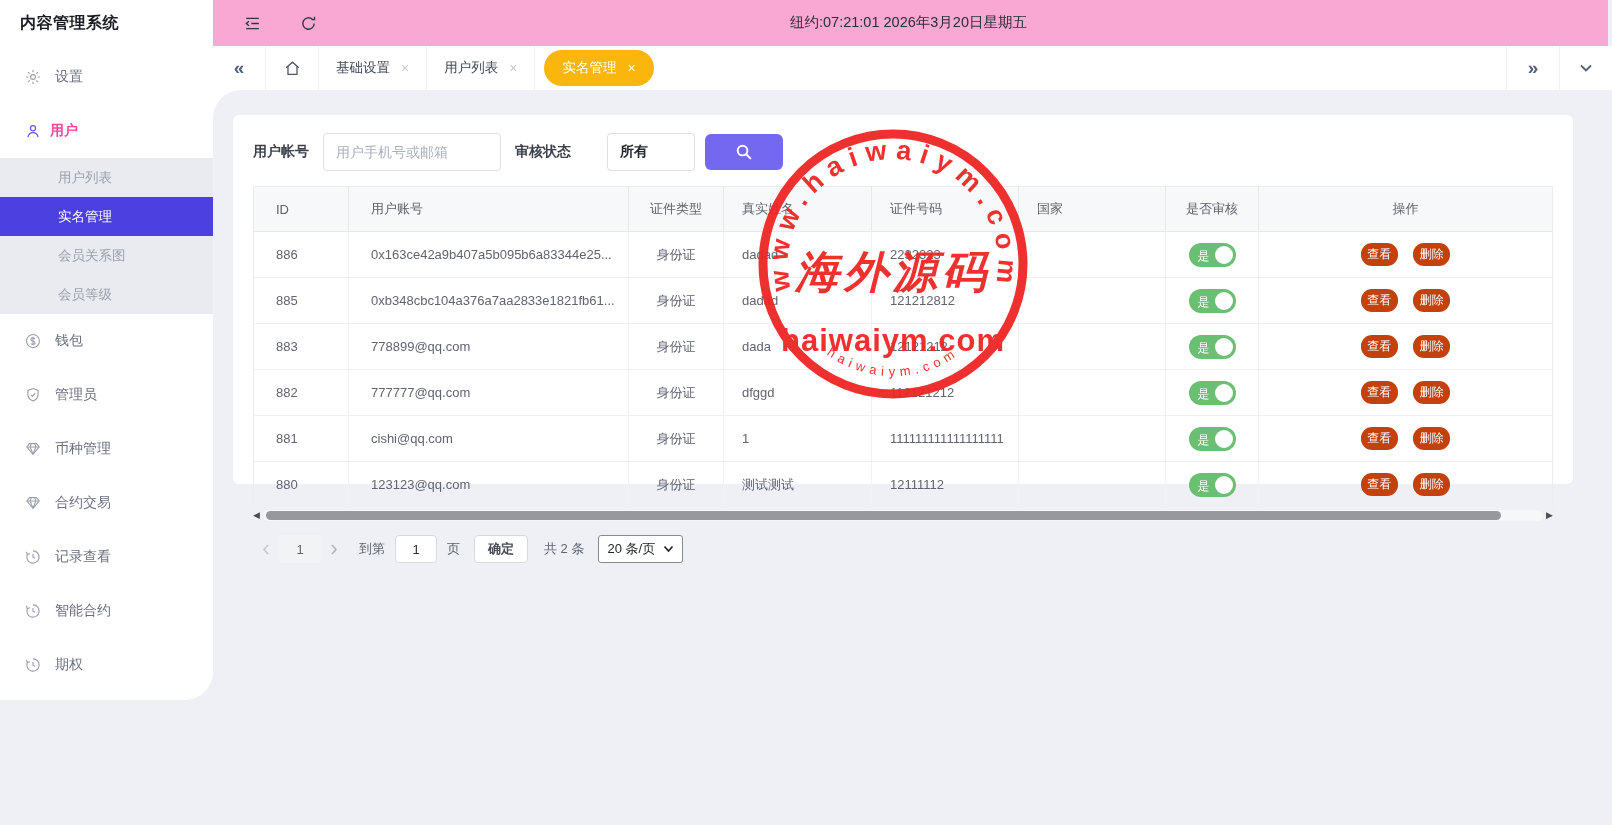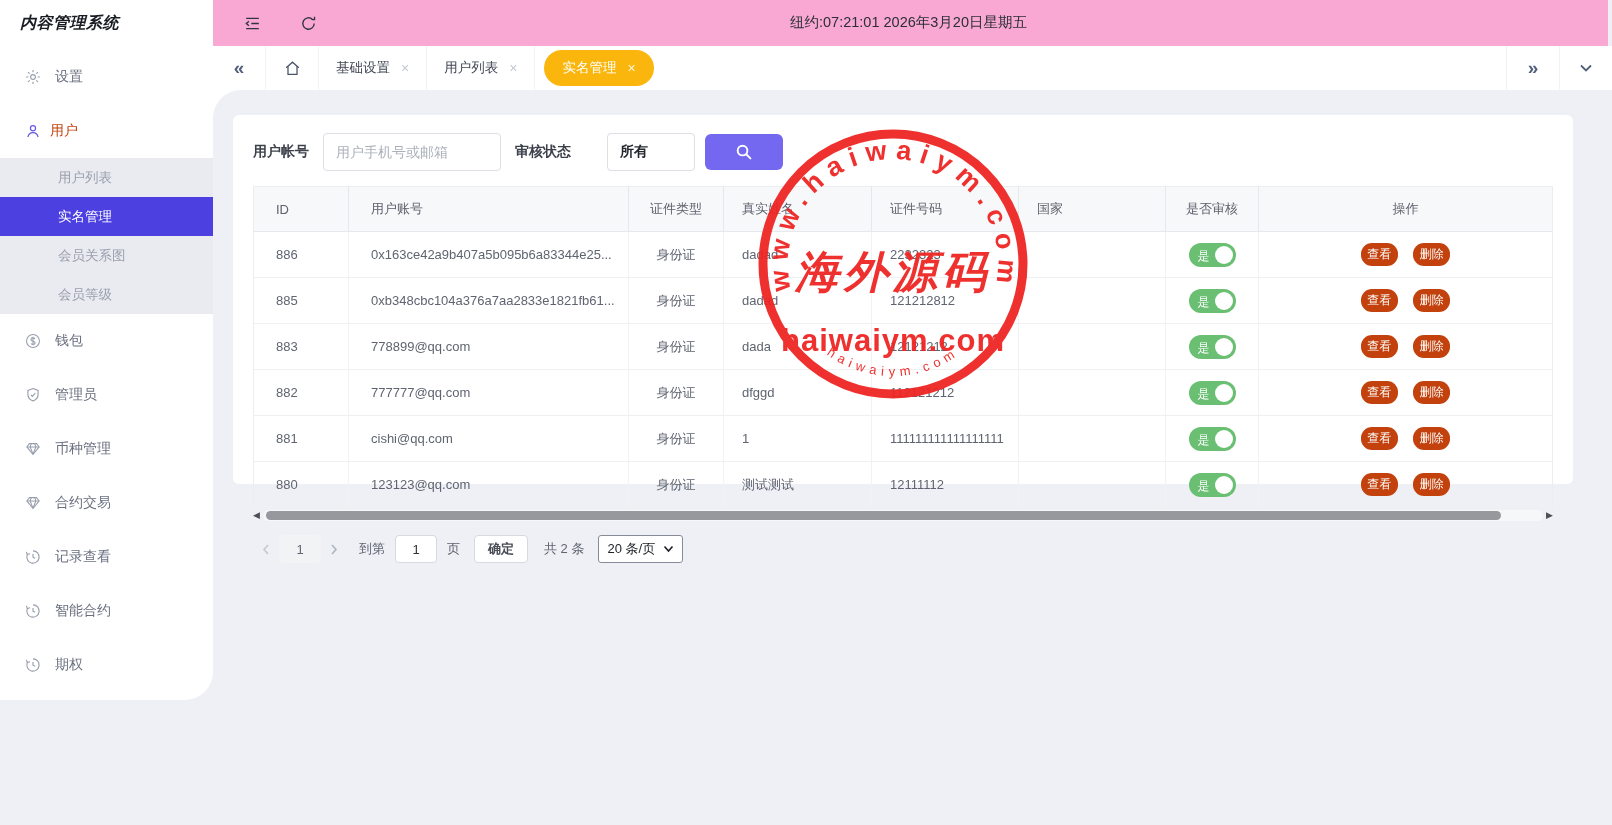--- a/index.html
+++ b/index.html
@@ -9,27 +9,27 @@
     background:#eef0f5;
     font-family:"Liberation Sans","DejaVu Sans",sans-serif;
     color:#2b2f36;
   }
   svg { display:block; }
 
   
   .sidebar { position:absolute; left:0; top:0; width:213px; height:700px; background:#fff;
              border-bottom-right-radius:28px; z-index:6; }
   .logo { height:46px; display:flex; align-items:center; padding-left:20px;
-          font-size:16px; font-weight:bold; color:#191c22; letter-spacing:.5px;font-style:italic; }
+          font-size:16px; font-weight:bold; color:#191c22; letter-spacing:.5px; }
   .menu { padding-top:4px; }
   .menu-item { height:54px; display:flex; align-items:center; padding-left:24px; gap:13px;
                font-size:14px; color:#6b7080; cursor:pointer; }
   .menu-item .mi { width:18px; height:18px; }
   .menu-item .mi * { stroke:#989eac; }
-  .menu-item.active { color:#c2410c; font-weight:normal;gap:8px; }
+  .menu-item.active { color:#ec4899; font-weight:bold;gap:8px; }
   .menu-item.active .mi * { stroke:#6558e8; }
   .submenu { background:#e9ebf0; }
   .sub-item { height:39px; display:flex; align-items:center; padding-left:58px;
               font-size:13.5px; color:#9aa0ad; cursor:pointer; }
   .sub-item.active { background:#4c40e0; color:#fff; }
 
   
   .topbar { position:absolute; left:209px; top:0; width:1399px; height:46px; background:#f9a8d4; z-index:5; }
   .tb-icon { position:absolute; top:14px; cursor:pointer; }
   .tb-icon * { stroke:#30343d; }

